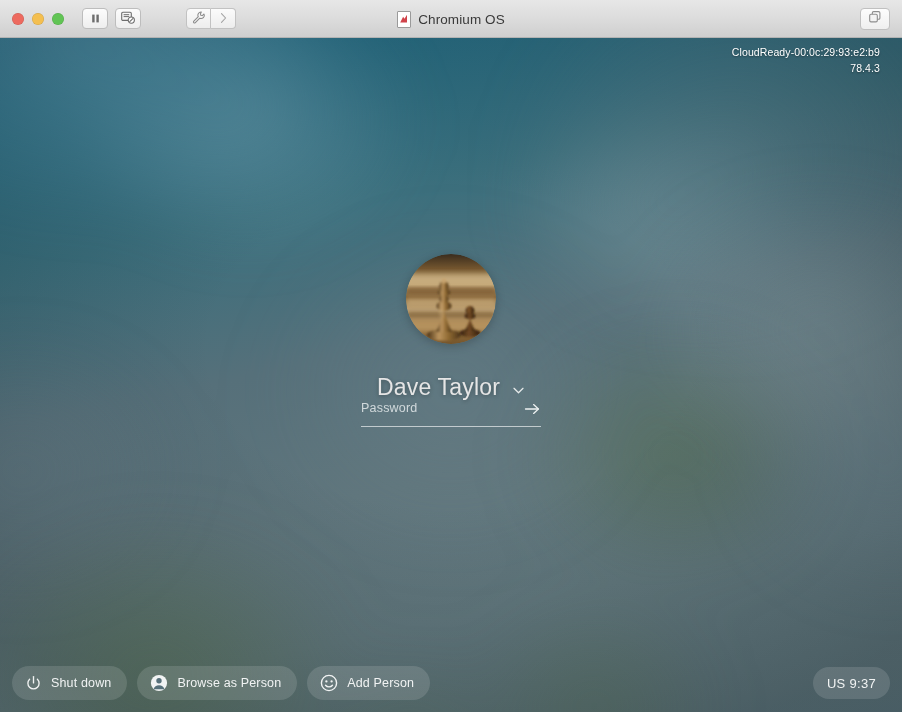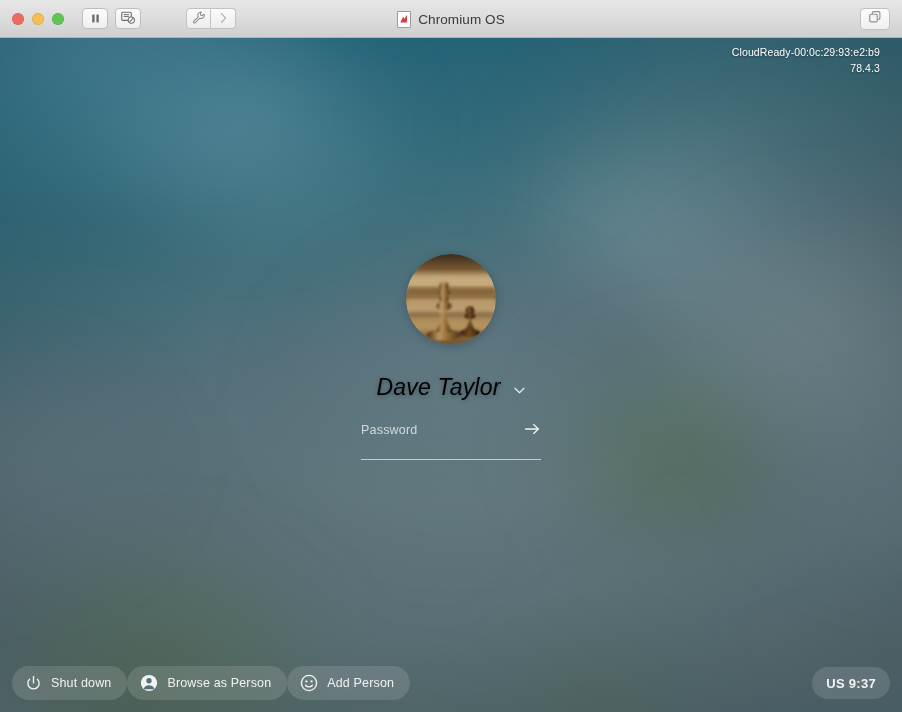--- a/index.html
+++ b/index.html
@@ -165,39 +165,37 @@
     box-shadow: 0 2px 10px rgba(0,0,0,.22);
     position: relative;
   }
   .avatar svg { display: block; }
 
   .user-row {
     margin-top: 30px;
     display: flex; align-items: center; gap: 12px;
   }
   .user-name {
-    color: #000000;
+    color: #e5e5e5;
     font-size: 23px;
     font-weight: 400;
     letter-spacing: .2px;
     text-shadow: 0 1px 4px rgba(0,0,0,.30);
-    font-style: italic;
   }
   .chev {
     width: 13px; height: 13px;
     position: relative; top: 2px;
   }
 
   .pw-wrap {
-    margin-top: 20px;
     width: 180px;
     position: relative;
     border-bottom: 1px solid rgba(255,255,255,.62);
-    padding-bottom: 20px;
-    display: flex; align-items: center;
+    padding-bottom: 7px;
+    display: flex; align-items: flex-start;
   }
   .pw-input {
     flex: 1;
     background: transparent;
     border: none; outline: none;
     color: #ffffff;
     font-size: 12.5px;
     font-family: "Liberation Sans", sans-serif;
     padding: 0;
     letter-spacing: .2px;
@@ -211,21 +209,21 @@
   }
 
   
   .shelf {
     position: absolute; left: 0; right: 0; bottom: 0;
     height: 58px;
     display: flex; align-items: center;
     padding: 0 12px;
     box-sizing: border-box;
   }
-  .shelf-left { display: flex; }
+  .shelf-left { display: flex; gap: 10px; }
   .shelf-right { margin-left: auto; }
 
   .pill {
     height: 34px;
     border-radius: 17px;
     background: rgba(255,255,255,.13);
     display: flex; align-items: center;
     gap: 9px;
     padding: 0 16px 0 13px;
     color: #f1f3f3;
@@ -239,21 +237,21 @@
   .pill svg { flex: none; display: block; }
 
   .status-pill {
     height: 32px;
     border-radius: 16px;
     background: rgba(255,255,255,.13);
     display: flex; align-items: center; justify-content: center;
     padding: 0 14px;
     color: #f1f3f3;
     font-size: 13px;
-    font-weight: 700;
+    font-weight: 400;
     letter-spacing: .3px;
     border: none;
     cursor: pointer;
     font-family: "Liberation Sans", sans-serif;
   }
 </style>
 </head>
 <body>
 
 <div id="app">

